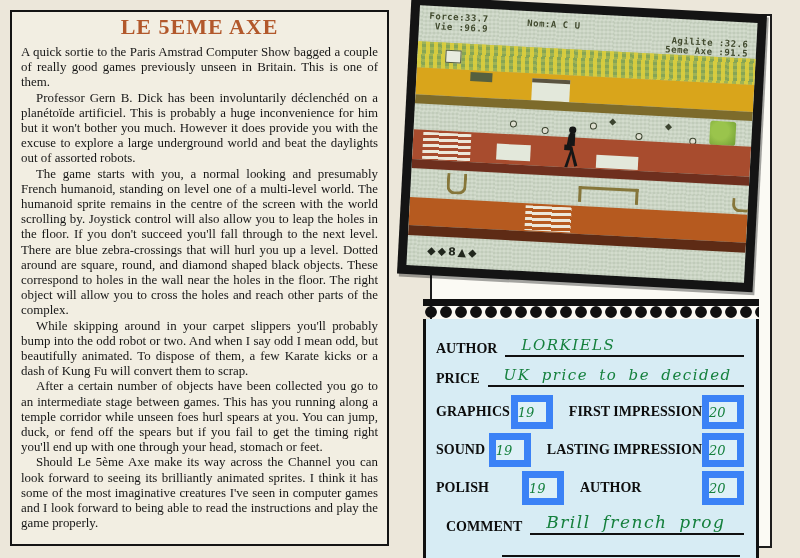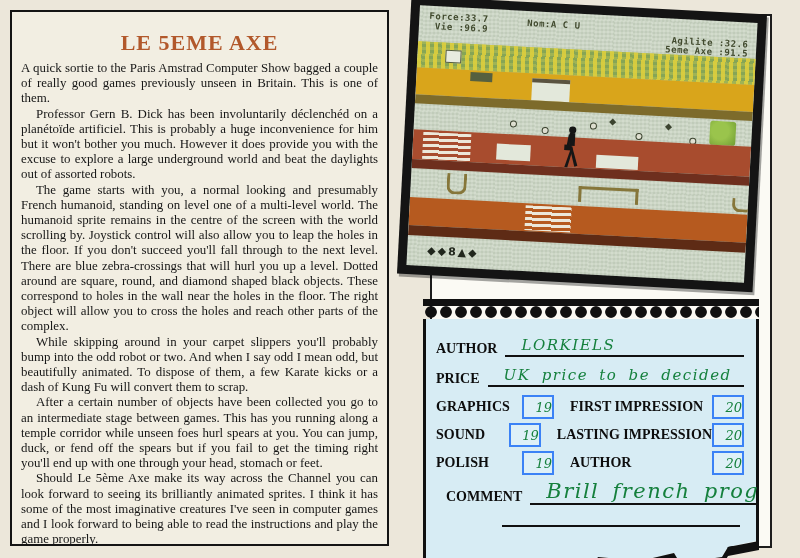--- a/index.html
+++ b/index.html
@@ -1,21 +1,21 @@
 <!DOCTYPE html>
 <html><head>
 <meta charset="utf-8">
 <style>
   html,body{margin:0;padding:0;}
   body{width:800px;height:558px;background:#e9e4d6;font-family:"Liberation Serif",serif;}
   .page{position:relative;width:800px;height:558px;background:#ece7da;overflow:hidden;}
 
   
   .article{position:absolute;left:10px;top:10px;width:379px;height:536px;
-    border:2px solid #141414;background:#f2eee2;box-sizing:border-box;padding:16px 9px 0 9px;}
+    border:2px solid #141414;background:#f2eee2;box-sizing:border-box;padding:0 9px 0 9px;}
   .article h1{margin:2px 0 5px 0;text-align:center;font-size:22px;font-weight:bold;
     letter-spacing:1px;color:#b2582b;font-family:"Liberation Serif",serif;}
   .article p{margin:0;font-size:12.9px;line-height:15.2px;color:#161616;text-align:justify;}
   .article p + p{text-indent:15px;}
 
   
   .panel{position:absolute;left:430px;top:14px;width:342px;height:534px;
     background:#fbfaf4;border:2px solid #1d1d1d;box-sizing:border-box;}
 
   
@@ -65,25 +65,25 @@
     background-size:15px 20px,100% 7px;background-repeat:repeat-x,no-repeat;}
   .card-body{background:#d7ecf4;border-left:3px solid #101010;border-right:3px solid #101010;
     box-sizing:border-box;padding:14px 12px 2px 10px;}
   .lbl{font-family:Liberation Serif, serif;font-weight:bold;font-size:14px;color:#0d0d0d;white-space:nowrap;}
   .hw{font-family:"DejaVu Serif",serif;font-style:italic;font-size:15px;color:#15803d;
     letter-spacing:1.5px;word-spacing:5px;white-space:nowrap;}
   .frow{display:flex;align-items:flex-end;margin:2px 0 8px 0;height:22px;}
   .fline{flex:1;border-bottom:2.5px solid #101010;margin-left:8px;padding:0 0 0 16px;line-height:20px;}
   .srow{display:flex;align-items:center;margin:4px 0;}
   .srow .cat{width:86px;}
-  .box{width:28px;height:20px;border:2px solid #3b82f6;display:flex;align-items:center;
-    justify-content:flex-end;background:#def0f7;flex:0 0 auto;}
+  .box{width:28px;height:20px;border:7px solid #3b82f6;display:flex;align-items:center;
+    justify-content:flex-start;background:#def0f7;flex:0 0 auto;}
   .box .hw{font-size:13px;letter-spacing:0;}
   .srow .imp{margin-left:16px;flex:1;}
-  .crow .hw{font-size:21px;}
+  .crow .hw{font-size:17px;}
   .extra-line{border-bottom:2.5px solid #101010;margin:14px 4px 6px 66px;height:6px;}
   .tear{display:block;margin:0;}
 </style>
 </head>
 <body>
 
 <div class="page">
 
   <section class="article">
     <h1>LE 5EME AXE</h1>

